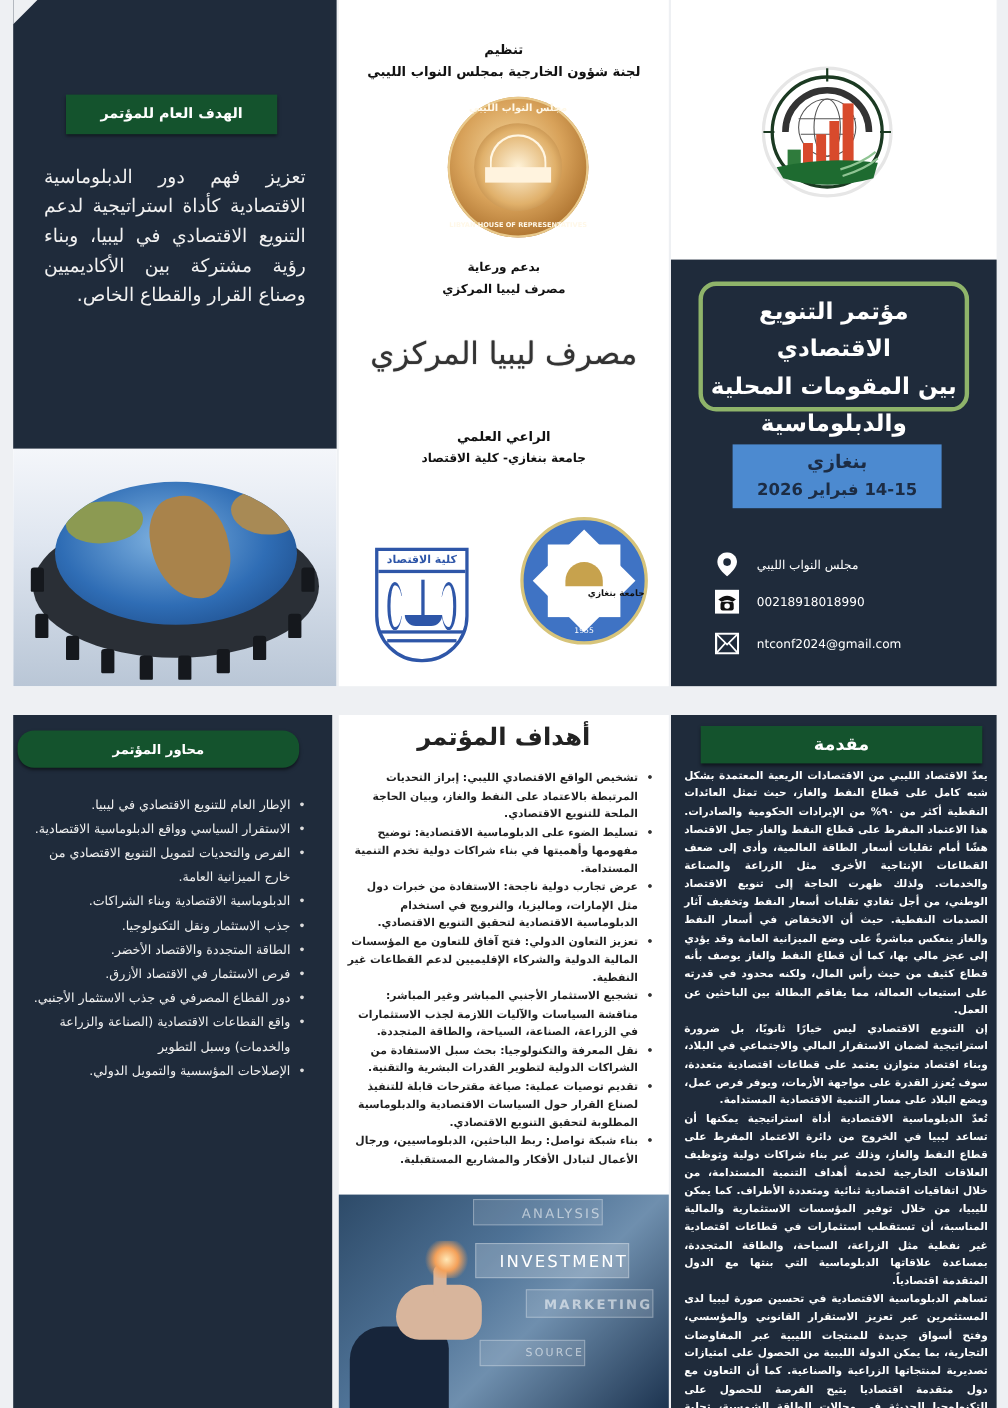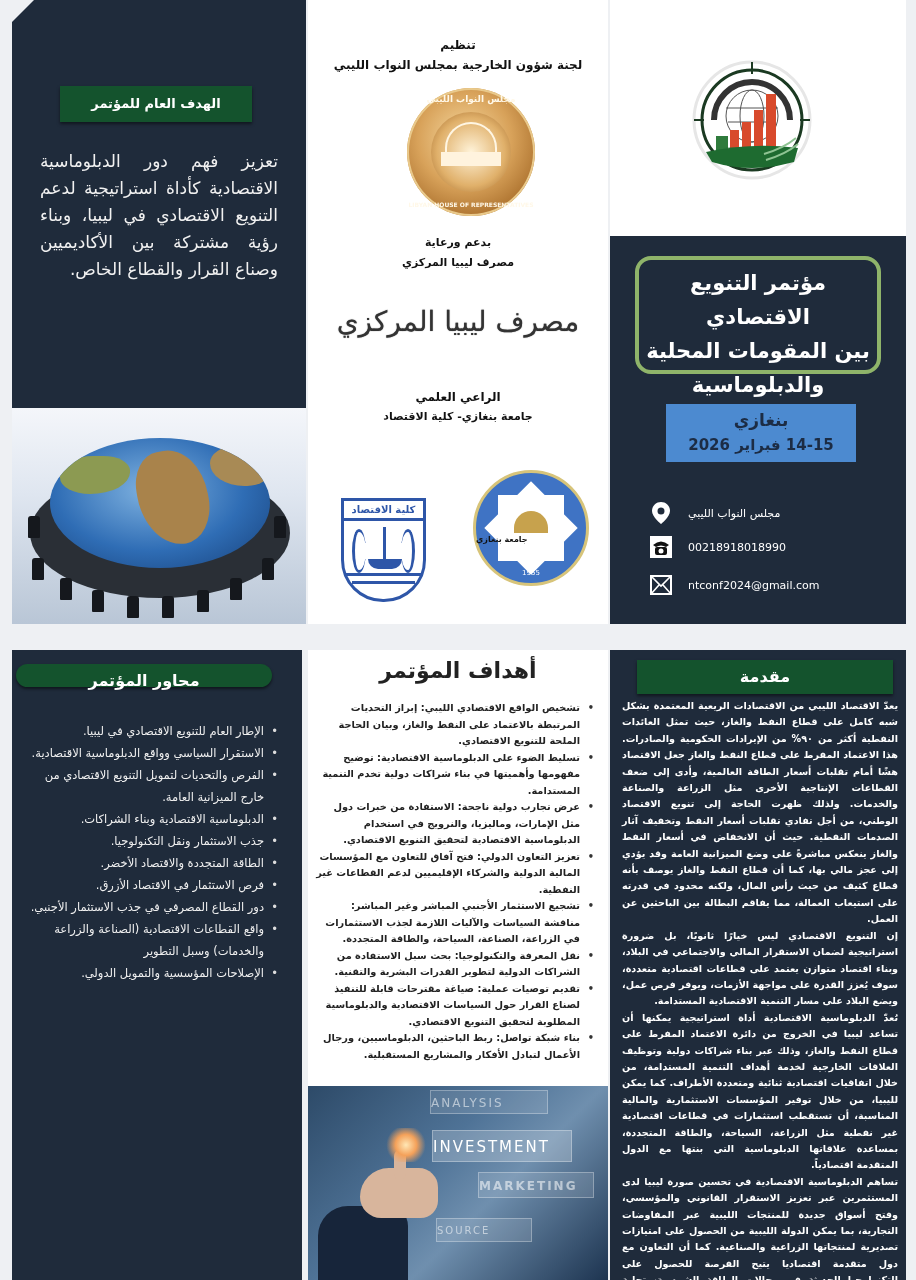--- a/index.html
+++ b/index.html
@@ -73,21 +73,21 @@
   #econ-logo .leafL { left: 8px; border-right: none; }
   #econ-logo .leafR { right: 8px; border-left: none; }
 
   #uob-logo { position: absolute; left: 165px; top: 470px; width: 116px; height: 116px; border-radius: 50%;
      background: #3f73c4; border: 3px solid #d7c47a; }
   #uob-logo .star { position: absolute; left: 22px; top: 22px; width: 66px; height: 66px; background: #fff;
      transform: rotate(45deg); }
   #uob-logo .star2 { position: absolute; left: 22px; top: 22px; width: 66px; height: 66px; background: #fff; }
   #uob-logo .bld { position: absolute; left: 38px; top: 38px; width: 34px; height: 22px; background: #c7a24d;
      border-radius: 17px 17px 0 0; }
-  #uob-logo .nm { position: absolute; left: 0; top: 62px; width: 110px; text-align: left; font-size: 8px; font-weight: bold; color: #111; }
+  #uob-logo .nm { position: absolute; left: 0; top: 62px; width: 110px; text-align: right; font-size: 8px; font-weight: bold; color: #111; }
   #uob-logo .yr { position: absolute; left: 0; top: 96px; width: 110px; text-align: center; font-size: 7px; color: #fff; }
 
   #p-cover-top { left: 610px; top: 0; width: 296px; height: 236px; background: #fff; }
   #conf-logo { position: absolute; left: 64px; top: 58px; width: 156px; height: 124px; }
   #p-cover { left: 610px; top: 236px; width: 296px; height: 388px; }
   #conf-title-box { position: absolute; left: 25px; top: 20px; width: 246px; height: 118px;
      border: 4px solid #8fb46a; border-radius: 16px; text-align: center; padding-top: 6px; }
   .ttl-line { display: block; font-size: 21px; line-height: 34px; font-weight: bold; color: #fff; }
   #venue-box { position: absolute; left: 56px; top: 168px; width: 190px; height: 58px; background: #4c8ad0;
      text-align: center; color: #1c2c44; font-weight: bold; }
@@ -99,36 +99,36 @@
   #c-loc { top: 262px; }
   #c-loc .txt { font-size: 11px; }
   #c-phone { top: 296px; }
   #c-mail { top: 334px; }
 
   
   #gutter-mid { left: 0; top: 624px; width: 916px; height: 26px; background: #eef0f3; }
 
   
   #p-axes { left: 12px; top: 650px; width: 290px; height: 630px; }
-  #axes-title { position: absolute; left: 4px; top: 14px; width: 256px; height: 23px; line-height: 34px; font-size: 16px; border-radius: 15px; }
+  #axes-title { position: absolute; left: 4px; top: 14px; width: 256px; height: 34px; line-height: 34px; font-size: 12px; border-radius: 15px; }
   ul.blt { list-style: none; }
   ul.blt li { position: relative; padding-right: 16px; }
   ul.blt li::before { content: "•"; position: absolute; right: 2px; top: 0; }
   #axes-list { position: absolute; right: 22px; top: 70px; width: 250px; font-size: 11.5px; line-height: 22px; color: #f0f0f0; }
   #axes-list li::before { color: #ddd; }
 
   #p-goals { left: 308px; top: 650px; width: 300px; height: 436px; padding-left: 41px; }
   #goals-title { position: absolute; top: 8px; left: 0; width: 300px; text-align: center; font-size: 22px; font-weight: bold; color: #222; }
   #goals-list { position: absolute; right: 12px; top: 50px; width: 280px; font-size: 9.8px; line-height: 16.5px; color: #222; font-weight: bold; }
   #goals-list li::before { color: #333; }
 
   #p-invest { left: 308px; top: 1086px; width: 300px; height: 194px;
      background: linear-gradient(135deg,#2d4a68 0%,#4f7397 40%,#6f8fae 60%,#1d3450 100%); }
   .glass { position: absolute; background: rgba(255,255,255,.12); border: 1px solid rgba(255,255,255,.3); color: rgba(255,255,255,.55);
-     font-family: "DejaVu Sans", sans-serif; letter-spacing: 2px; text-align: left; direction: ltr; }
+     font-family: "DejaVu Sans", sans-serif; letter-spacing: 2px; text-align: right; direction: ltr; }
   #g1 { left: 122px; top: 4px; width: 118px; height: 24px; line-height: 24px; font-size: 12px; }
   #g2 { left: 124px; top: 44px; width: 140px; height: 32px; line-height: 32px; font-size: 15px; color: #fff; background: rgba(255,255,255,.22); }
   #g3 { left: 170px; top: 86px; width: 116px; height: 26px; line-height: 26px; font-size: 12px; font-weight: bold; }
   #g4 { left: 128px; top: 132px; width: 96px; height: 24px; line-height: 24px; font-size: 10px; }
   #glow { position: absolute; left: 78px; top: 42px; width: 40px; height: 34px; background: radial-gradient(circle,#ffe7b5 0%,#f4a15a 40%,rgba(0,0,0,0) 75%); }
   #hand { position: absolute; left: 52px; top: 82px; width: 78px; height: 50px; background: #d8b59c; border-radius: 30px 20px 18px 22px; }
   #finger { position: absolute; left: 86px; top: 64px; width: 12px; height: 30px; background: #d8b59c; border-radius: 6px; }
   #sleeve { position: absolute; left: 10px; top: 120px; width: 90px; height: 80px; background: #17253a; border-radius: 30px 20px 0 0; }
 
   #p-intro { left: 610px; top: 650px; width: 296px; height: 630px; }

